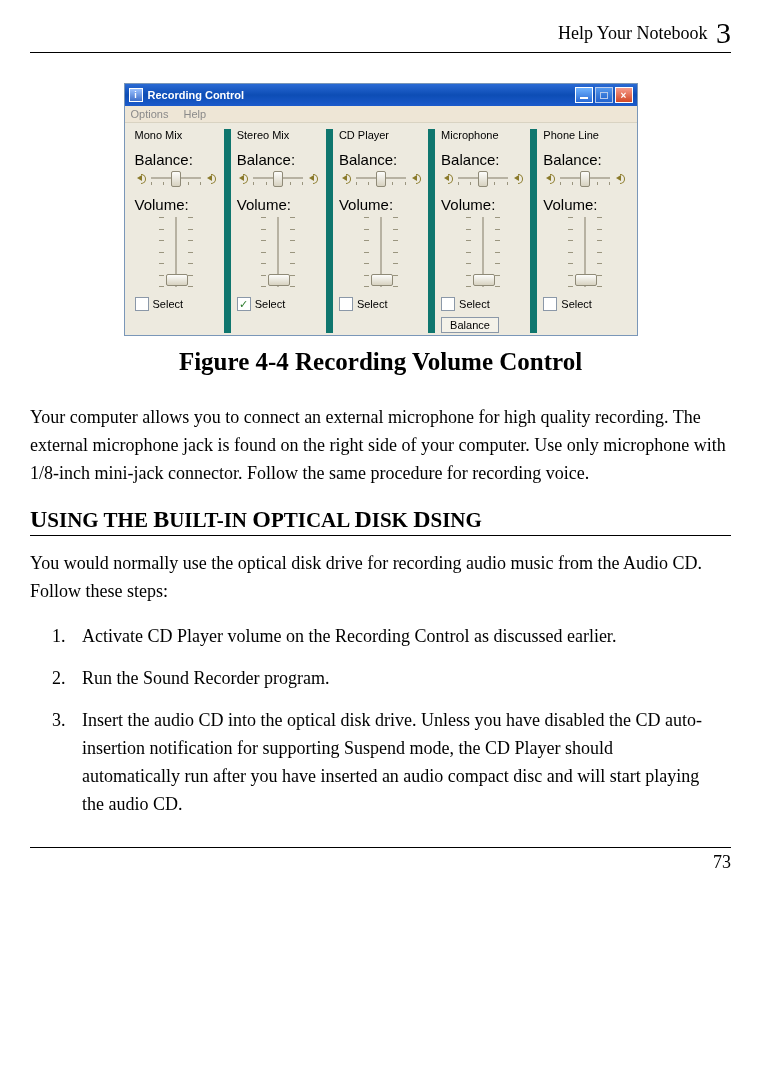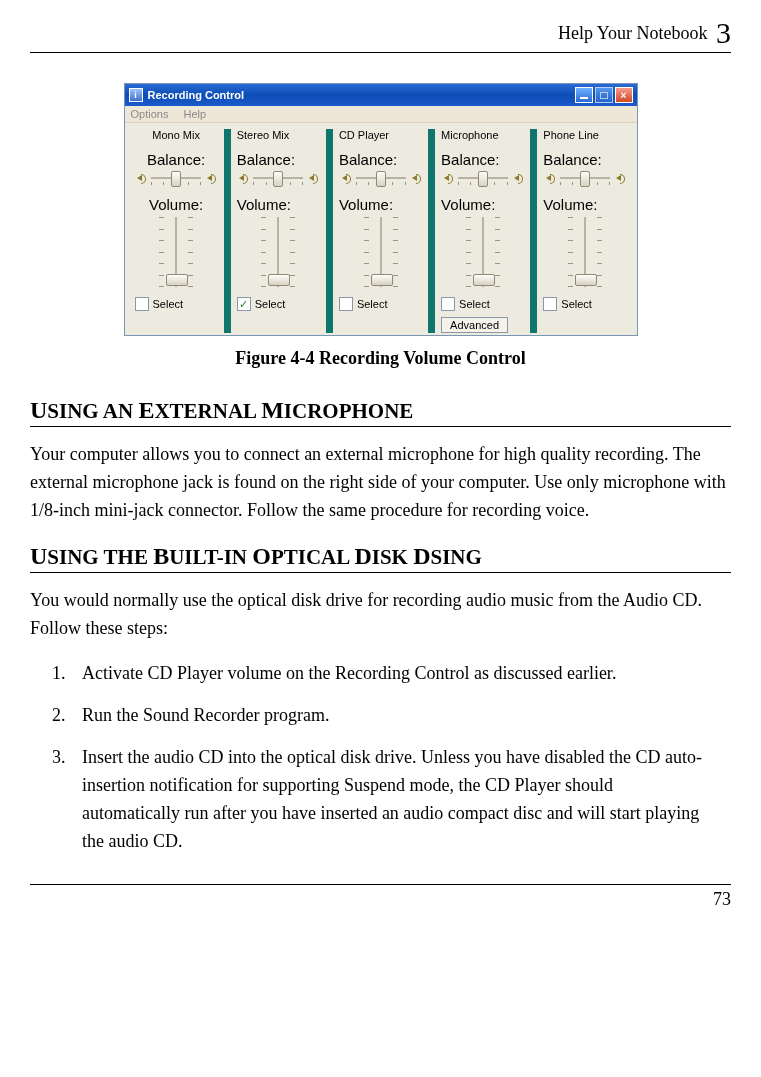--- a/index.html
+++ b/index.html
@@ -97,21 +97,21 @@
     background: #edeadf;
     padding: 6px 4px 2px 4px;
     display:flex;
   }
   .channel {
     flex: 1;
     border-left:7px solid #0f766e;
     padding: 0 6px;
     position: relative;
   }
-  .channel:first-child { border-left:none;text-align:center; }
+  .channel:first-child { border-left:none; }
   .ch-title { font-size:11px; margin-bottom:10px; white-space:nowrap; }
   .lbl { font-size:15px; margin-bottom:4px; }
 
   .bal {
     display:flex; align-items:center; justify-content:center;
     margin-bottom:12px;
   }
   .spk {
     width:12px;height:12px;
     display:inline-block;
@@ -172,21 +172,21 @@
   }
 
   .statusbar{
     border-top:1px solid #d2ccb9;background:#eee6d6;padding:2px 6px;font-size:11px;
   }
 
   .fig-caption{
     text-align:center;
     font-family: Garamond, serif;
     font-weight:bold;
-    font-size:18px;
+    font-size:25px;
     margin: 10px 0 28px 0;
   }
 
   .section-h{
     font-family: Garamond, serif;
     font-weight:bold;
     font-size:21px;
     border-bottom:1.5px solid #000;
     padding-bottom:2px;
     margin: 8px 0 14px 0;
@@ -374,21 +374,21 @@
                   <i></i>
                   <i></i>
                   <i></i>
                   <i></i>
                 </div>
                 <div class="vthumb" style="top: calc(88% - 5px);"></div>
               </div>
             </div><div class="sel-row">
               <span class="chk"></span>
               <span>Select</span>
-            </div><div class="adv-btn">Advanced</div></div>
+            </div><div class="adv-btn">Balance</div></div>
           <div class="channel">
             <div class="ch-title">Phone Line</div>
             <div class="lbl">Balance:</div>
             <div class="bal">
               <span class="spk"></span>
               <span class="htrack">
                 <span class="ticks">
                   <i></i>
                   <i></i>
                   <i></i>
@@ -418,23 +418,20 @@
               <span class="chk"></span>
               <span>Select</span>
             </div>
           </div>
         </div>
     </div>
   </div>
 
   <div class="fig-caption">Figure 4-4 Recording Volume Control</div>
 
-  <div class="section-h">
-    <span style="font-size:24px">U</span><span>SING AN </span><span style="font-size:24px">E</span><span>XTERNAL </span><span style="font-size:24px">M</span><span>ICROPHONE</span>
-  </div>
   <p class="body">Your computer allows you to connect an external microphone for high quality recording. The external microphone jack is found on the right side of your computer. Use only microphone with 1/8-inch mini-jack connector. Follow the same procedure for recording voice.</p>
 
   <div class="section-h">
     <span style="font-size:24px">U</span><span>SING THE </span><span style="font-size:24px">B</span><span>UILT-IN </span><span style="font-size:24px">O</span><span>PTICAL </span><span style="font-size:24px">D</span><span>ISK </span><span style="font-size:24px">D</span><span>SING</span>
   </div>
   <p class="body">You would normally use the optical disk drive for recording audio music from the Audio CD. Follow these steps:</p>
   <ol class="steps">
     <li>Activate CD Player volume on the Recording Control as discussed earlier.</li>
     <li>Run the Sound Recorder program.</li>
     <li>Insert the audio CD into the optical disk drive. Unless you have disabled the CD auto-insertion notification for supporting Suspend mode, the CD Player should automatically run after you have inserted an audio compact disc and will start playing the audio CD.</li>

